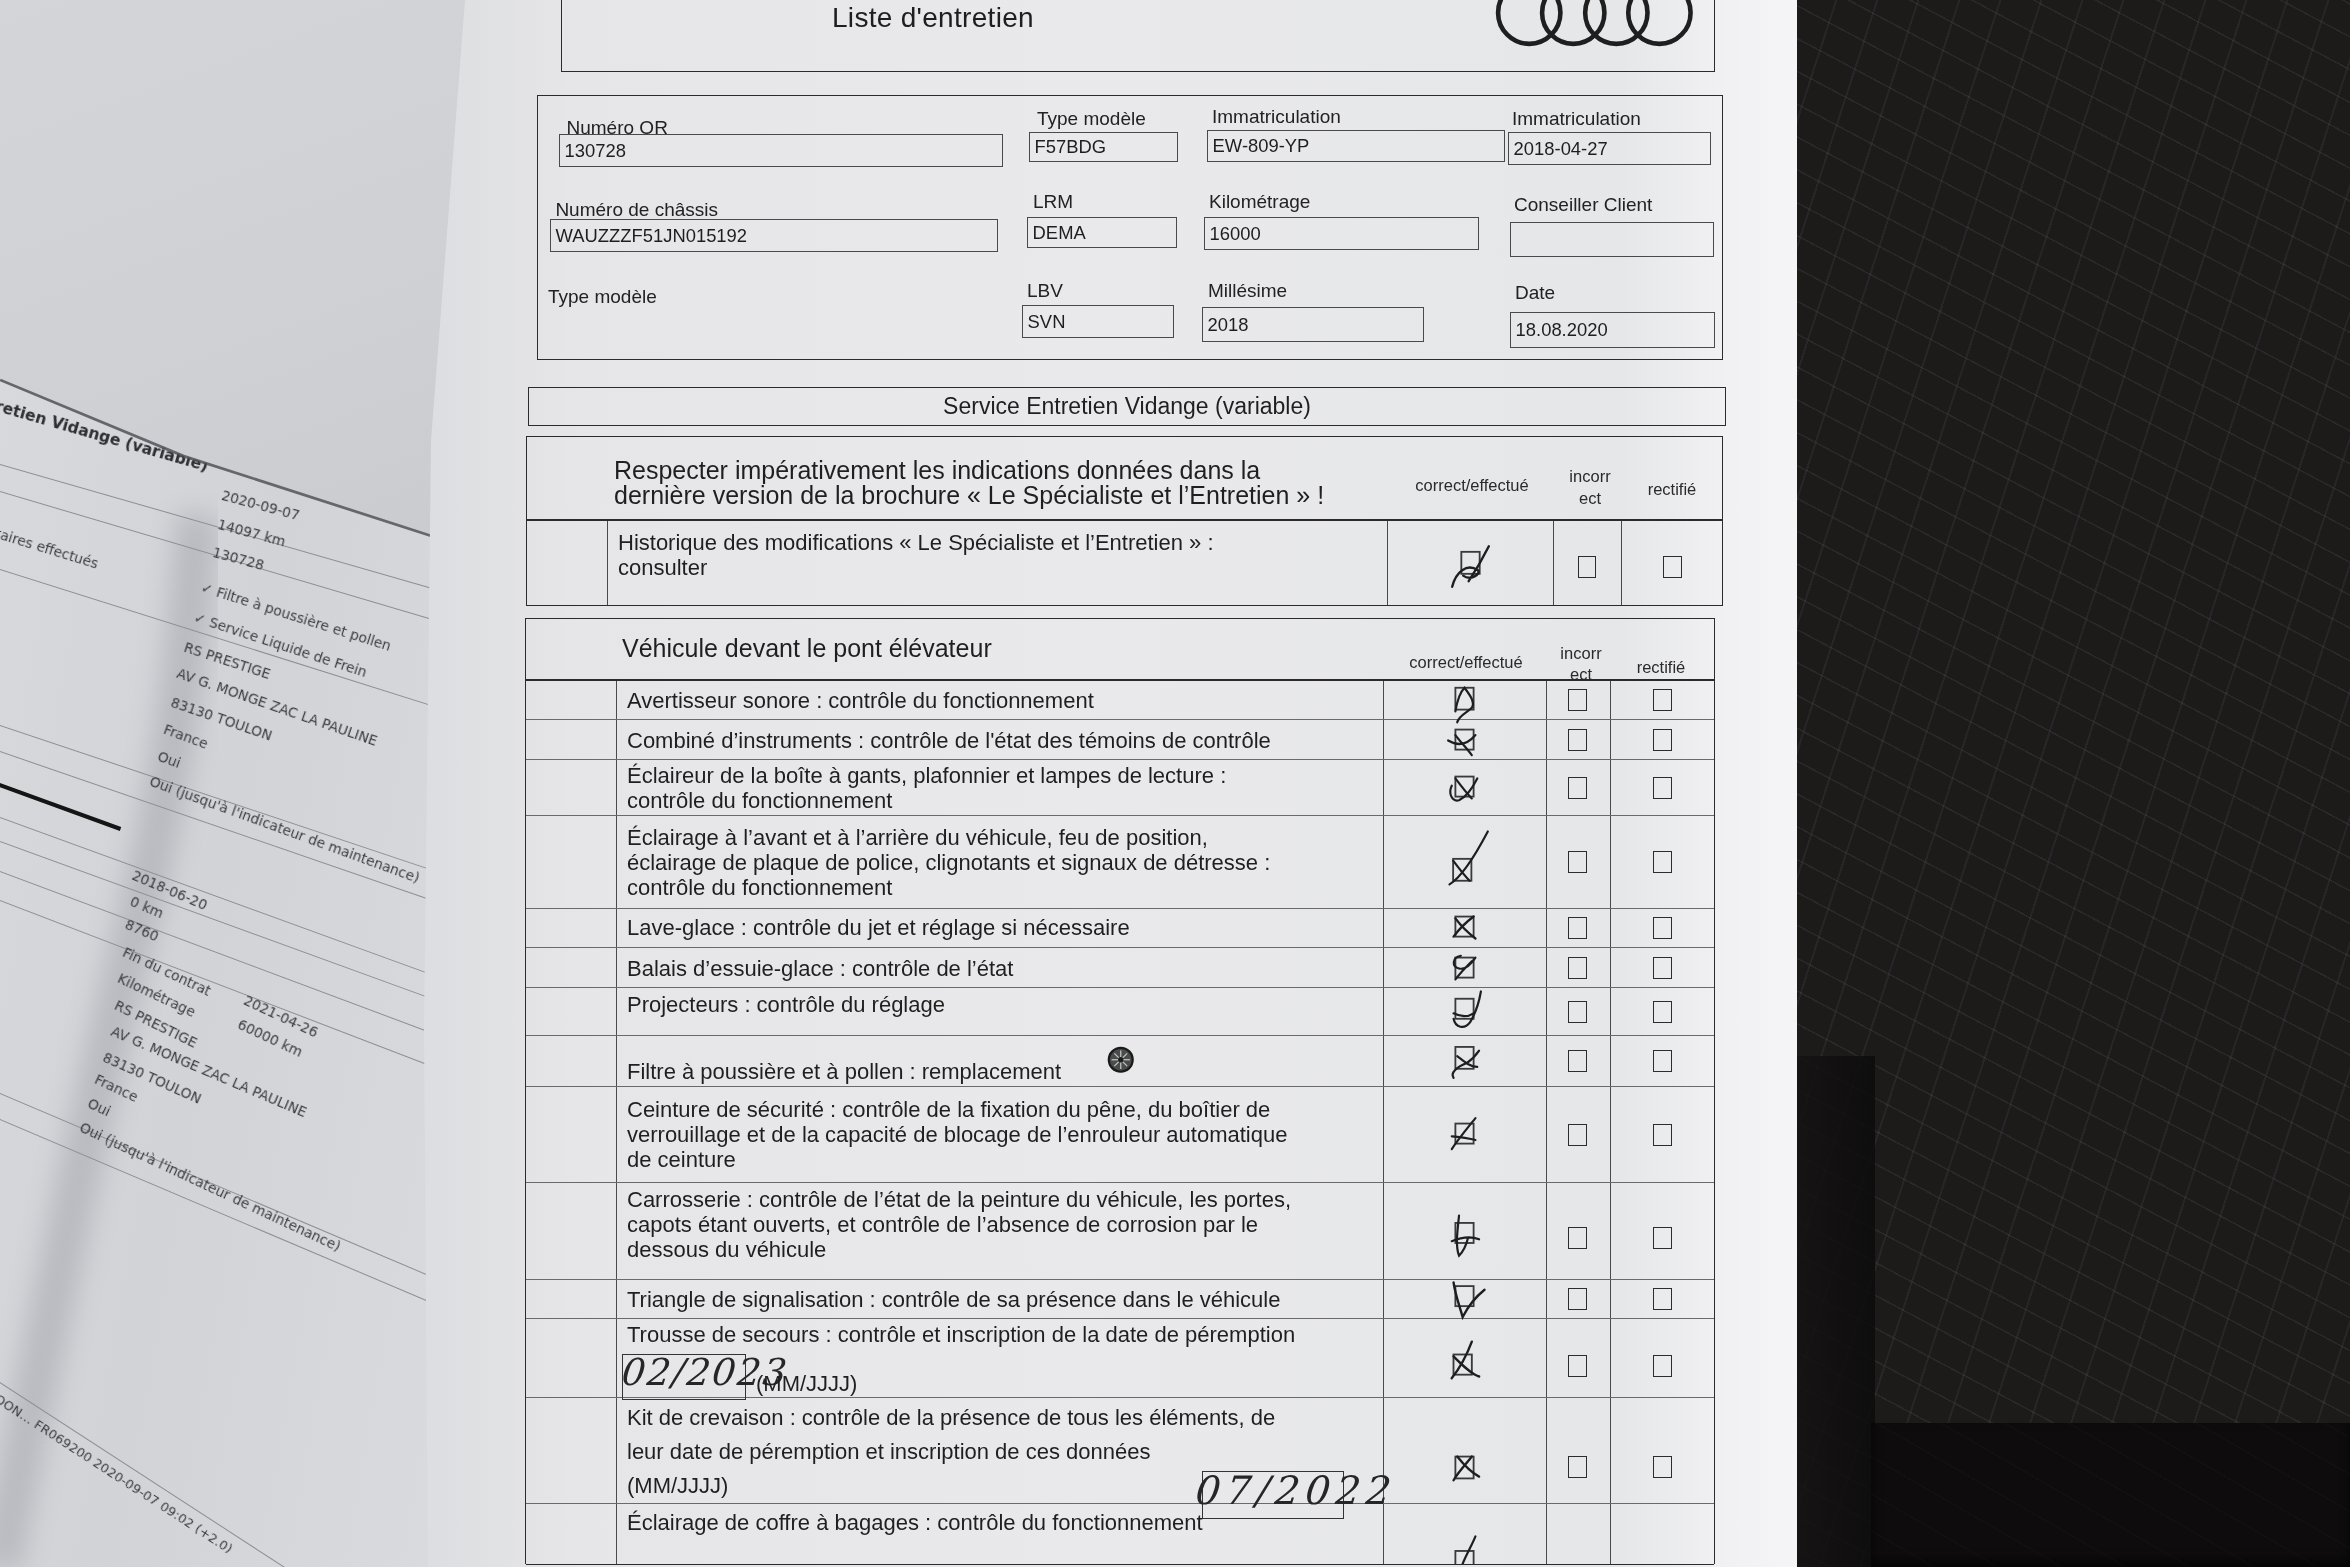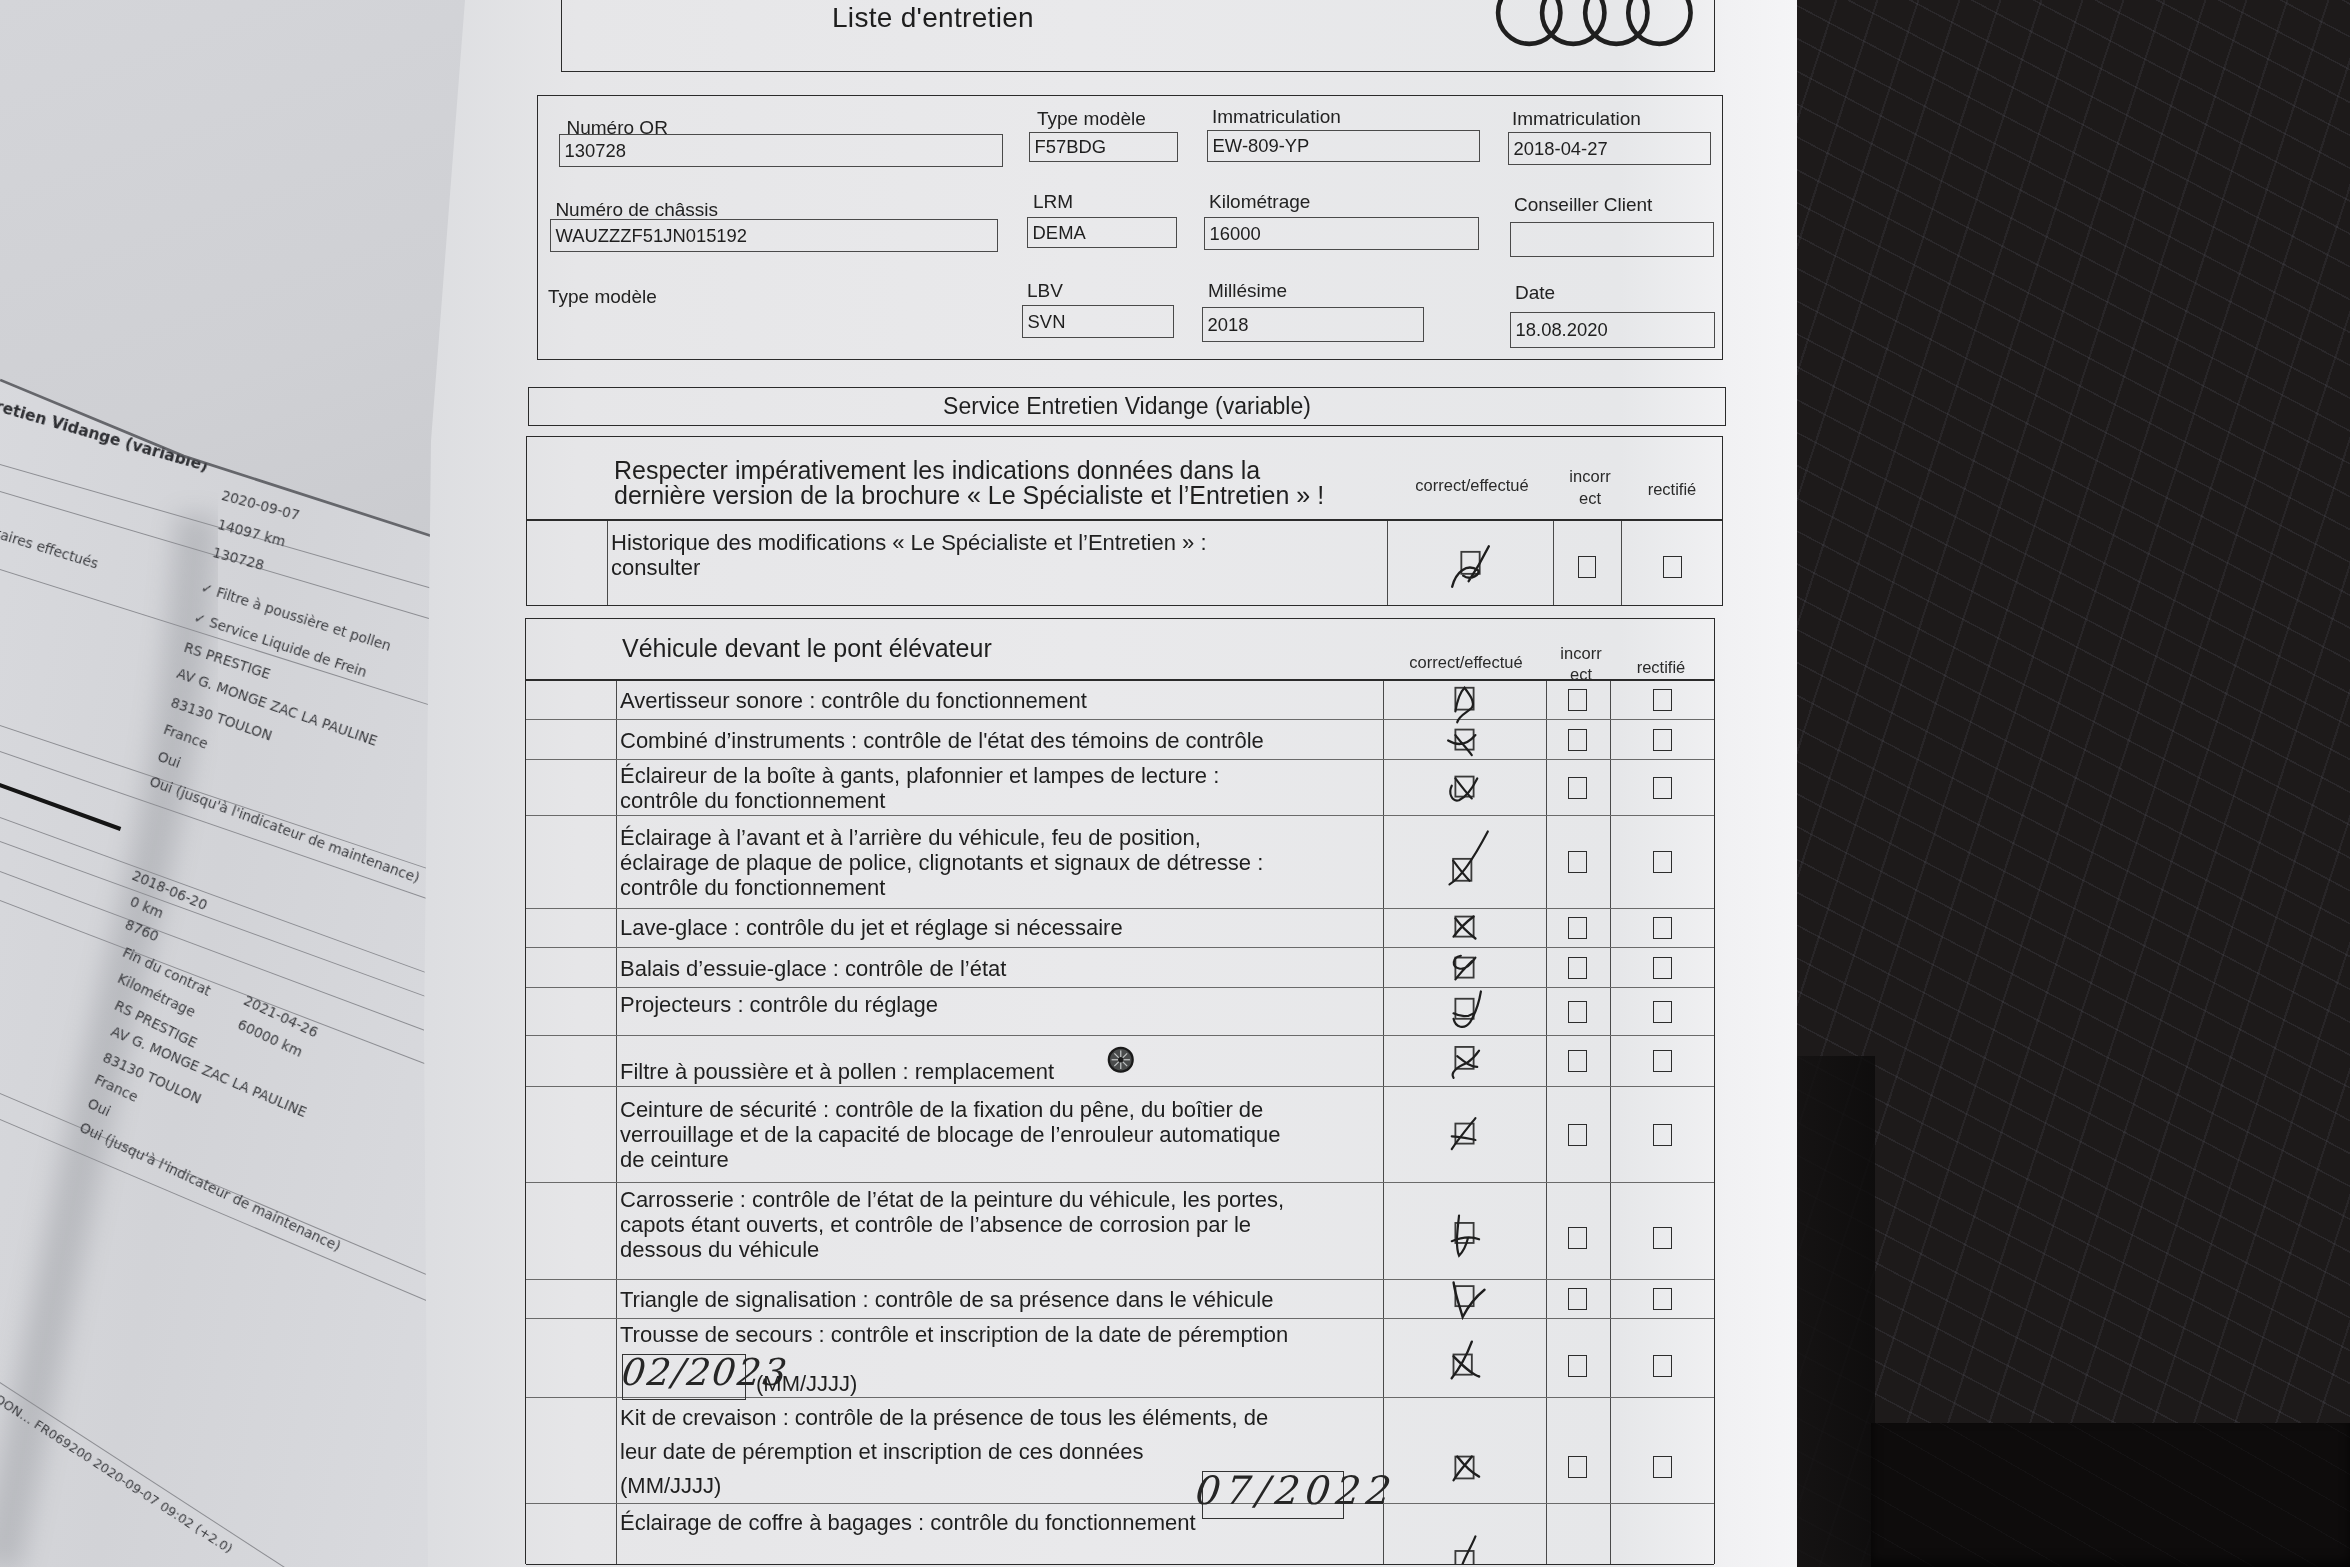--- a/index.html
+++ b/index.html
@@ -64,21 +64,21 @@
   .fld { position:absolute; border:1.4px solid #4a4a4a; box-sizing:border-box; font-size:18.4px; padding-left:4.6px; display:flex; align-items:center; white-space:nowrap; color:#1e1e1e; }
 
   .svc-box { position:absolute; left:528px; top:387px; width:1198px; height:39px; border:1.8px solid #2b2b2b; box-sizing:border-box; display:flex; align-items:center; justify-content:center; font-size:23px; }
 
   .tbl { position:absolute; border:1.8px solid #2b2b2b; box-sizing:border-box; }
   .hdr { position:absolute; left:0; right:0; top:0; border-bottom:2.8px solid #2b2b2b; box-sizing:border-box; }
   .hdr-text { position:absolute; font-size:25px; line-height:33px; white-space:nowrap; }
   .col-h { position:absolute; font-size:16.5px; white-space:nowrap; transform:translate(-50%,-50%); color:#2a2a2a; }
   .vline { position:absolute; bottom:0; border-left:1.4px solid #4a4a4a; }
   .row { position:absolute; left:0; right:0; border-bottom:1.4px solid #6a6a6a; box-sizing:border-box; }
-  .txt { position:absolute; top:0; bottom:0; display:flex; flex-direction:column; justify-content:center; padding-left:4px; font-size:22px; line-height:25px; white-space:nowrap; }
+  .txt { position:absolute; top:0; bottom:0; display:flex; flex-direction:column; justify-content:center; padding-left:11px; font-size:22px; line-height:25px; white-space:nowrap; }
   .cell { position:absolute; top:0; bottom:0; display:flex; align-items:center; justify-content:center; }
   .cb { width:18.4px; height:22px; border:1.8px solid #2d2d2d; box-sizing:border-box; }
   .hw-box { position:absolute; border:1.8px solid #333; box-sizing:border-box; }
   .hw { position:absolute; font-family:"DejaVu Serif", serif; font-style:italic; font-size:37px; color:#262626; letter-spacing:1.8px; white-space:nowrap; transform:skewX(-6deg); }
   .suffix { position:absolute; font-size:22px; white-space:nowrap; }
 </style>
 </head>
 <body>
 
 <div class="seat"></div>
@@ -163,21 +163,21 @@
 </svg>
 
 <div class="info-box">
   <div class="lbl" style="left:28.5px;top:21px">Numéro OR</div>
   <div class="fld" style="left:21px;top:38px;width:444px;height:33px">130728</div>
 
   <div class="lbl" style="left:499px;top:12px">Type modèle</div>
   <div class="fld" style="left:491px;top:36px;width:149px;height:30px">F57BDG</div>
 
   <div class="lbl" style="left:674px;top:10px">Immatriculation</div>
-  <div class="fld" style="left:669px;top:34px;width:273px;height:32px">EW-809-YP</div>
+  <div class="fld" style="left:669px;top:34px;width:298px;height:32px">EW-809-YP</div>
 
   <div class="lbl" style="left:974px;top:12px">Immatriculation</div>
   <div class="fld" style="left:970px;top:36px;width:203px;height:33px">2018-04-27</div>
 
   <div class="lbl" style="left:17.4px;top:103px">Numéro de châssis</div>
   <div class="fld" style="left:12px;top:123px;width:448px;height:33px">WAUZZZF51JN015192</div>
 
   <div class="lbl" style="left:495px;top:95px">LRM</div>
   <div class="fld" style="left:489px;top:121px;width:150px;height:31px">DEMA</div>
 

